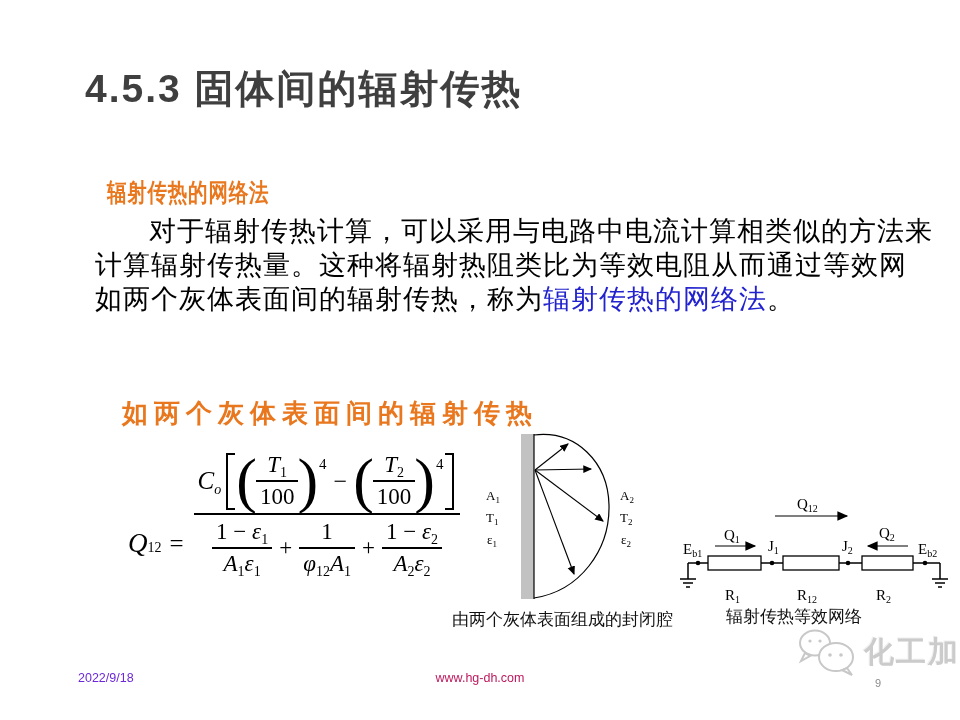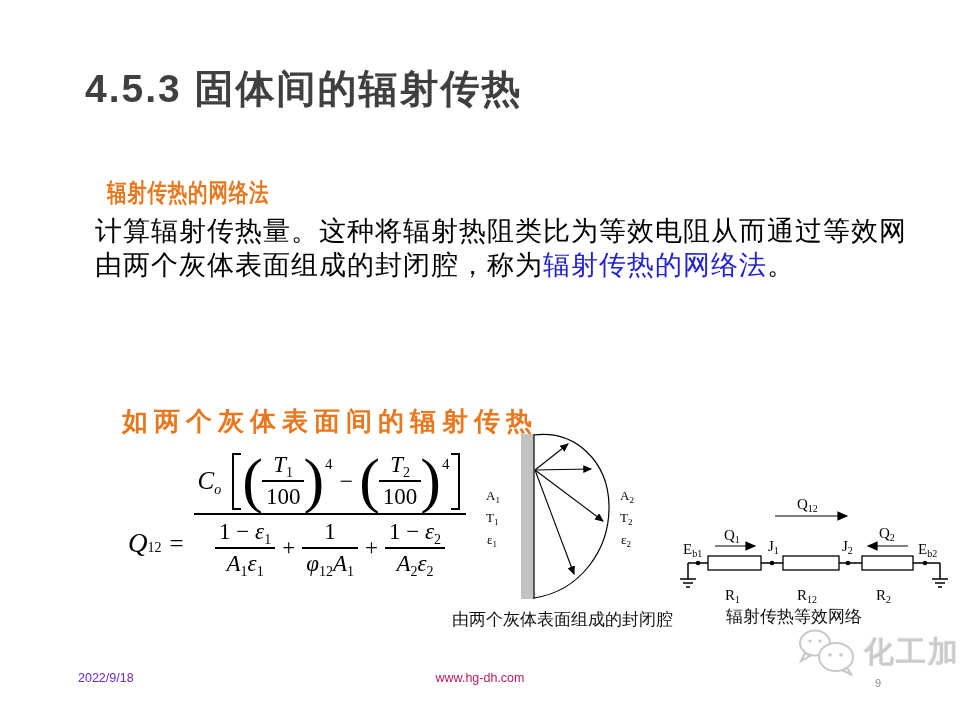--- a/index.html
+++ b/index.html
@@ -7,42 +7,42 @@
          font-family:"Liberation Sans",sans-serif;color:#000;}
 
   
   .title{position:absolute;left:85px;top:62px;font-size:39px;font-weight:700;
          color:#3f3f3f;letter-spacing:2px;white-space:nowrap;}
 
   
   .h-orange{position:absolute;font-weight:700;color:#E8771E;white-space:nowrap;}
   .h1pos{left:107px;top:176px;font-size:25px;letter-spacing:1px;
          transform:scaleX(0.78);transform-origin:left top;}
-  .h2pos{left:122px;top:396px;font-size:26px;letter-spacing:6px;margin-top:8px;}
+  .h2pos{left:122px;top:396px;font-size:26px;letter-spacing:6px;}
 
   
   .para{position:absolute;left:95px;top:214px;font-size:27px;line-height:34px;
         letter-spacing:1px;color:#000;}
   .pline{white-space:nowrap;}
   .pline.indent{padding-left:54px;}
   .blue{color:#2222CE;}
 
   
   .formula{position:absolute;left:128px;top:452px;display:flex;align-items:flex-start;
            font-family:"Liberation Serif","DejaVu Serif",serif;font-size:24px;color:#000;}
   .it{font-style:italic;}
   .formula sub{font-size:14px;vertical-align:-5px;line-height:0;}
   .fm-lhs{margin-top:76px;display:flex;align-items:baseline;white-space:nowrap;
           font-size:27px;}
   .fm-eq{margin:0 10px 0 8px;font-size:25px;}
   .fm-main{display:flex;flex-direction:column;align-items:center;}
   .fm-num{display:flex;align-items:center;padding:0 4px 2px 4px;}
   .fm-bar{align-self:stretch;height:2px;background:#000;}
   .fm-den{display:flex;align-items:center;padding-top:4px;font-size:23px;}
-  .fm-coeff{margin-right:9px;font-size:25px;white-space:nowrap;}
+  .fm-coeff{margin-right:3px;font-size:25px;white-space:nowrap;}
   .sqbr{width:7px;align-self:stretch;margin:1px 2px;}
   .sqbr.l{border-left:2px solid #000;border-top:2px solid #000;border-bottom:2px solid #000;}
   .sqbr.r{border-right:2px solid #000;border-top:2px solid #000;border-bottom:2px solid #000;}
   .grp{display:inline-flex;align-items:center;}
   .paren{font-size:62px;font-weight:400;line-height:0.8;margin:0 -1px;
          font-family:"Liberation Serif",serif;}
   .exp{font-size:15px;align-self:flex-start;margin:4px 0 0 2px;}
   .op{margin:0 7px;}
   .sm-frac{display:inline-flex;flex-direction:column;align-items:center;font-size:23px;
            line-height:1.15;}
@@ -76,22 +76,23 @@
 </head>
 <body>
 
 <div class="slide">
 
   <div class="title">4.5.3 固体间的辐射传热</div>
 
   <div class="h-orange h1pos">辐射传热的网络法</div>
 
   <div class="para">
+    <div class="pline indent">对于辐射传热计算，可以采用与电路中电流计算相类似的方法来</div>
     <div class="pline">计算辐射传热量。这种将辐射热阻类比为等效电阻从而通过等效网</div>
-    <div class="pline"><span>由两个灰体表面组成的封闭腔，称为</span><span class="blue">辐射传热的网络法</span><span>。</span></div>
+    <div class="pline"><span>如两个灰体表面间的辐射传热，称为</span><span class="blue">辐射传热的网络法</span><span>。</span></div>
   </div>
 
   <div class="h-orange h2pos">如两个灰体表面间的辐射传热</div>
 
   <div class="formula">
     <div class="fm-lhs">
         <span class="it">Q</span>
         <sub>12</sub>
         <span class="fm-eq">=</span>
       </div>

